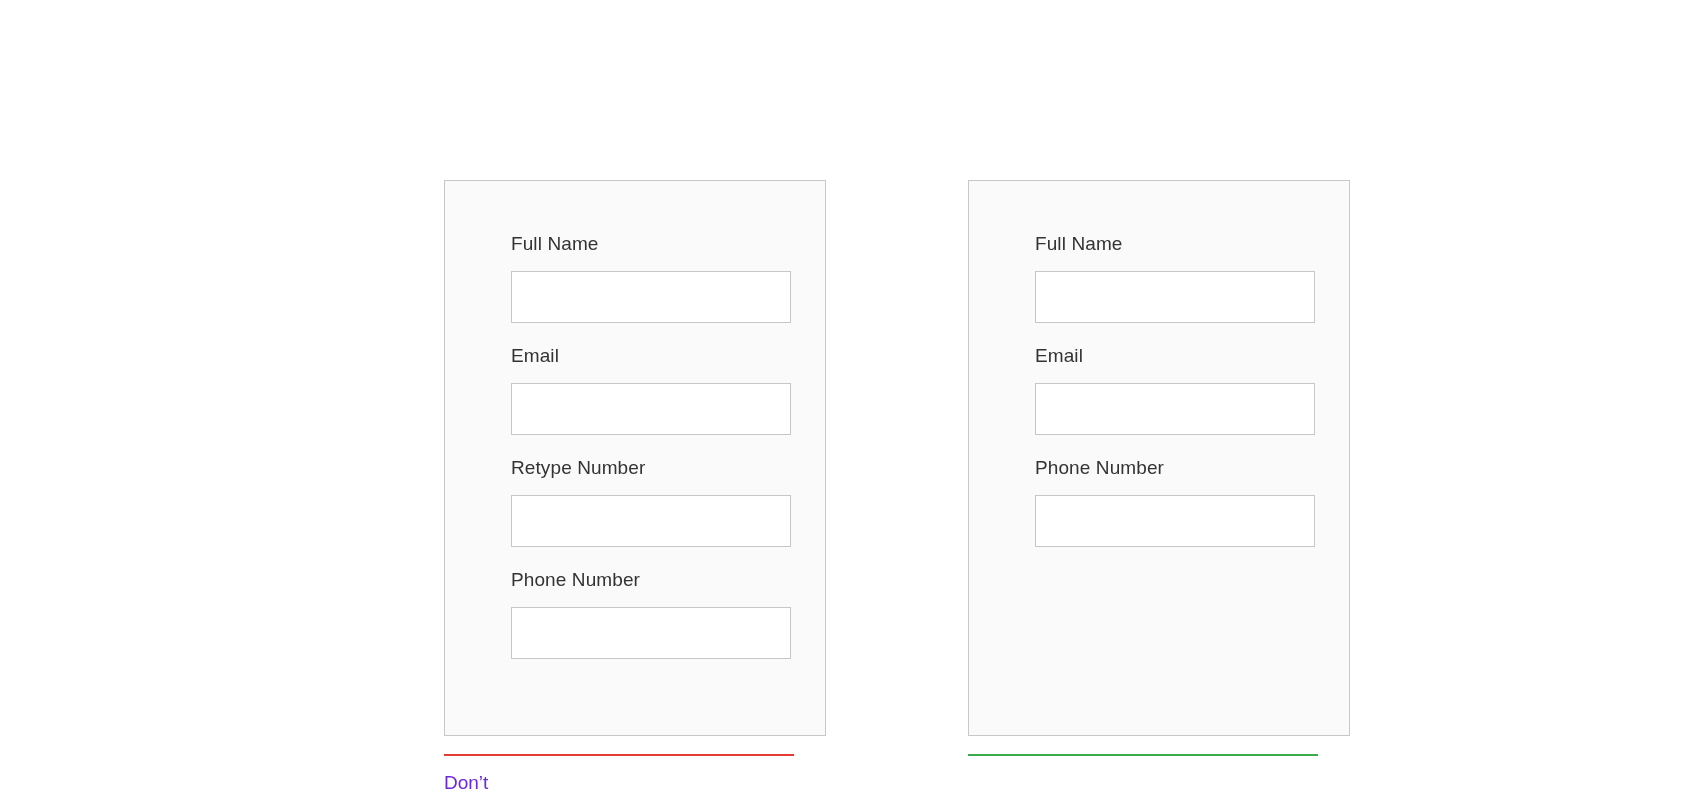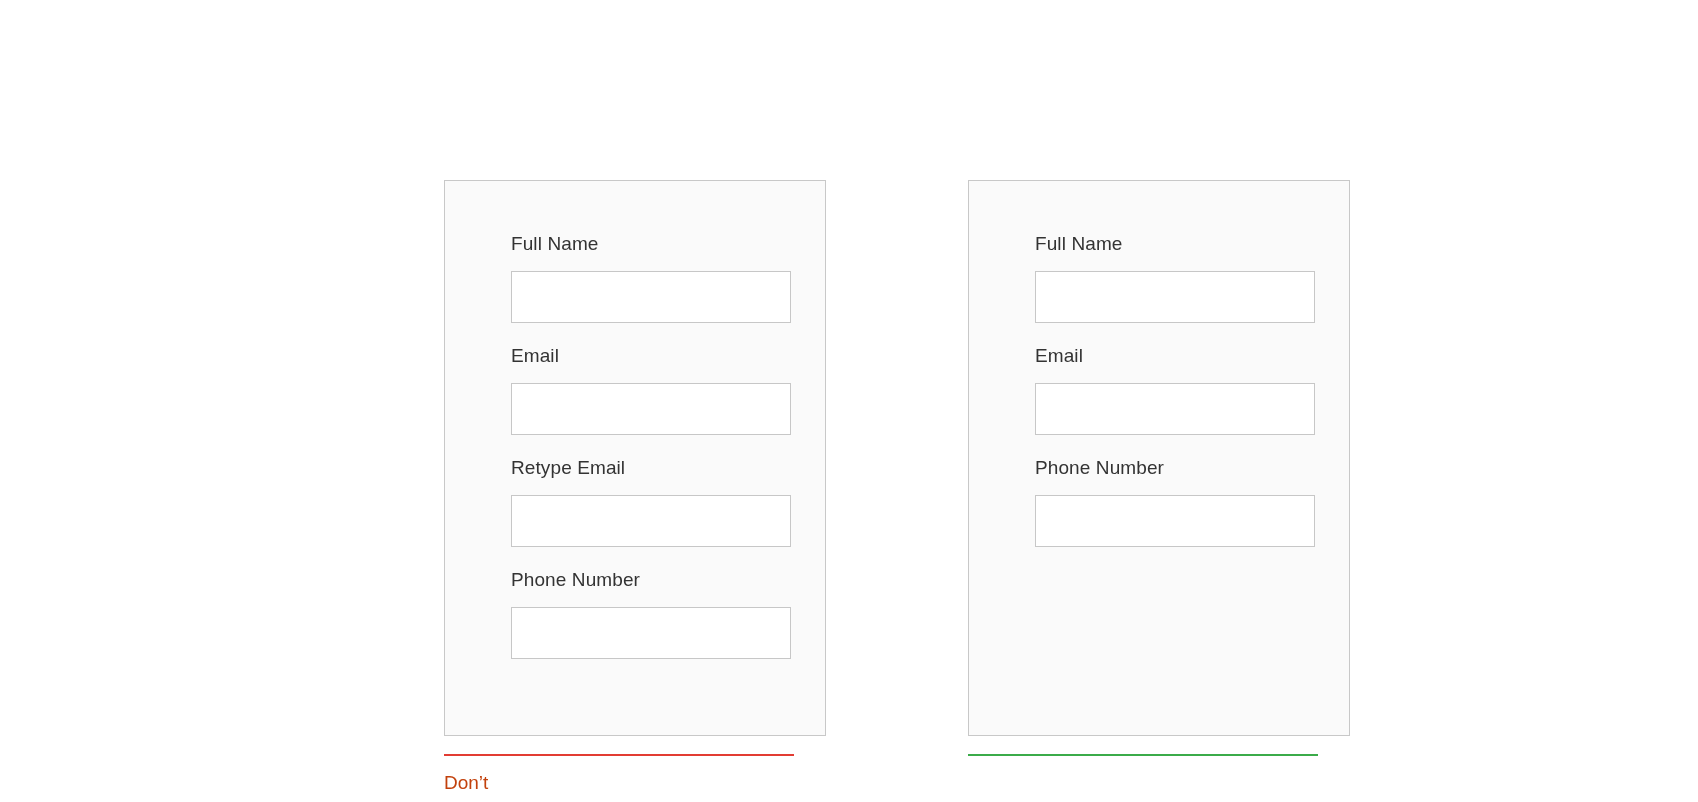--- a/index.html
+++ b/index.html
@@ -50,21 +50,21 @@
     height: 2px;
     margin-top: 18px;
   }
   .rule.dont { background: #e23c33; }
   .rule.do   { background: #3bab4a; }
   .tag {
     font-size: 19px;
     font-weight: 400;
     margin-top: 6px;
   }
-  .tag.dont { color: #c2410c; }
+  .tag.dont { color: #6d28d9; }
   .tag.do   { color: #3bab4a; }
 </style>
 </head>
 <body>
 
 <div class="stage">
 
   <div class="example">
     <div class="panel">
 
@@ -72,21 +72,21 @@
         <label class="field-label">Full Name</label>
         <input class="field-input" type="text" value="" style="">
       </div>
 
       <div class="field">
         <label class="field-label">Email</label>
         <input class="field-input" type="text" value="" style="">
       </div>
 
       <div class="field">
-        <label class="field-label">Retype Email</label>
+        <label class="field-label">Retype Number</label>
         <input class="field-input" type="text" value="" style="">
       </div>
 
       <div class="field">
         <label class="field-label">Phone Number</label>
         <input class="field-input" type="text" value="" style="">
       </div>
 
     </div>
     <div class="rule dont"></div>

